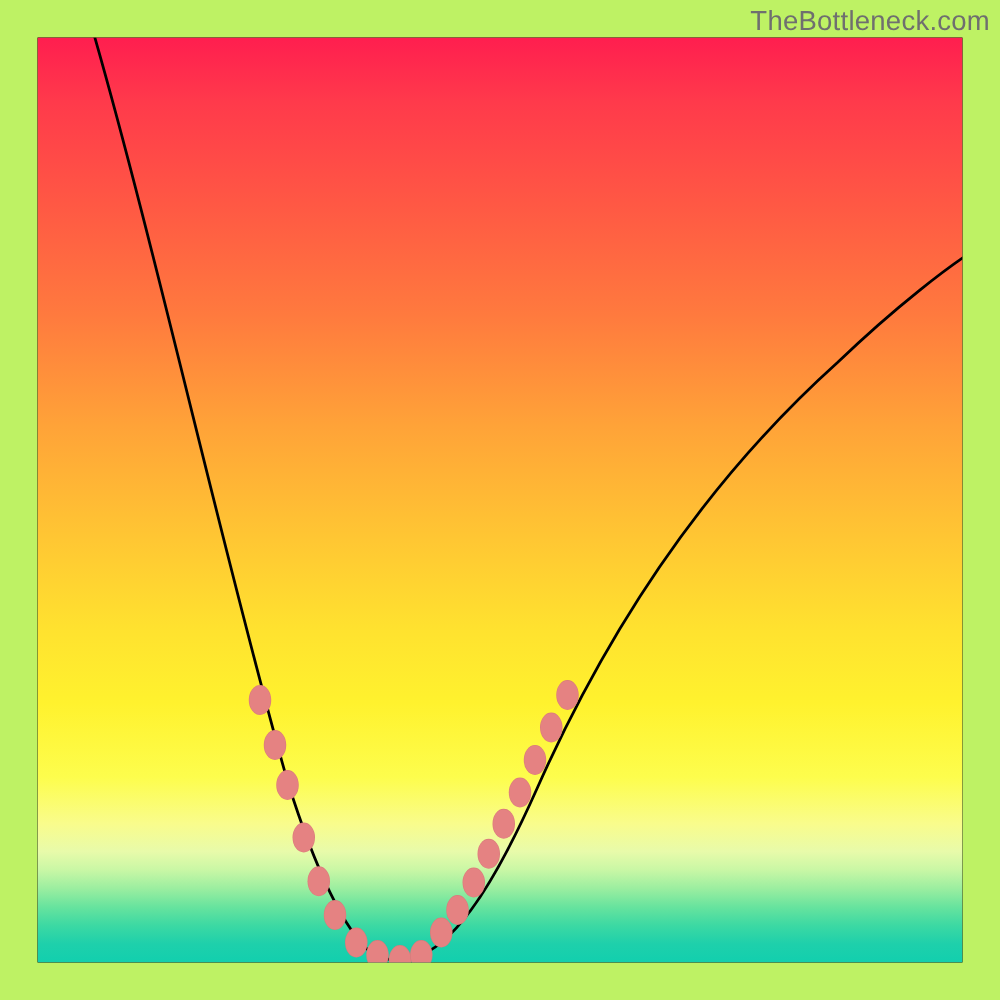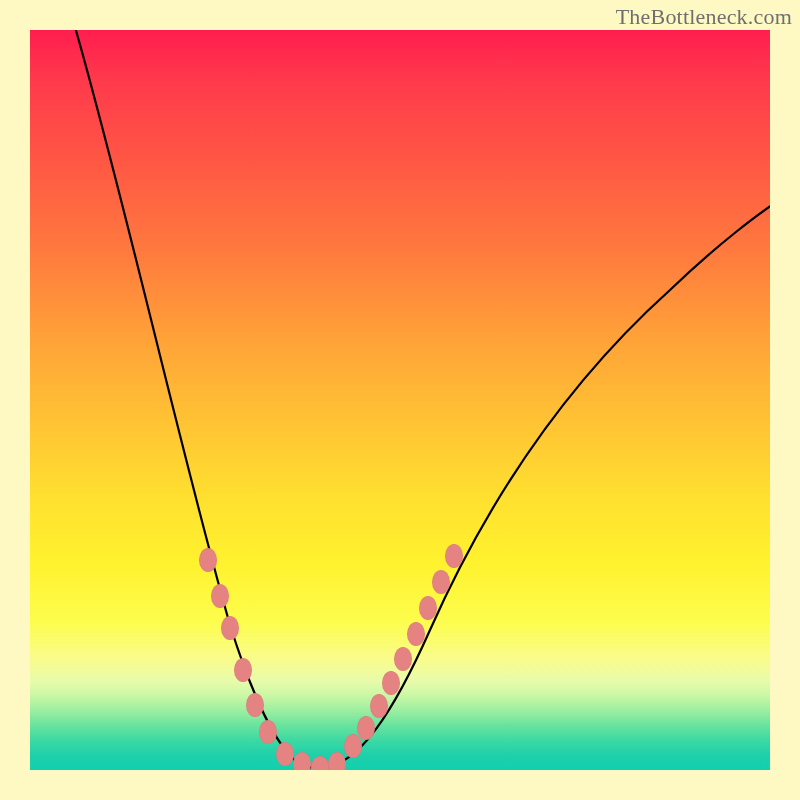--- a/index.html
+++ b/index.html
@@ -7,22 +7,21 @@
     padding: 0;
     width: 800px;
     height: 800px;
     background: #000;
     overflow: hidden;
     font-family: Arial, Helvetica, sans-serif;
   }
   .frame {
     position: absolute;
     inset: 0;
-    background: #fef9c3;
-    font-family: Liberation Serif, serif;
+    background: #bef264;
   }
   .plot {
     position: absolute;
     left: 30px;
     top: 30px;
     width: 740px;
     height: 740px;
     overflow: hidden;
     background: #000;
   }

